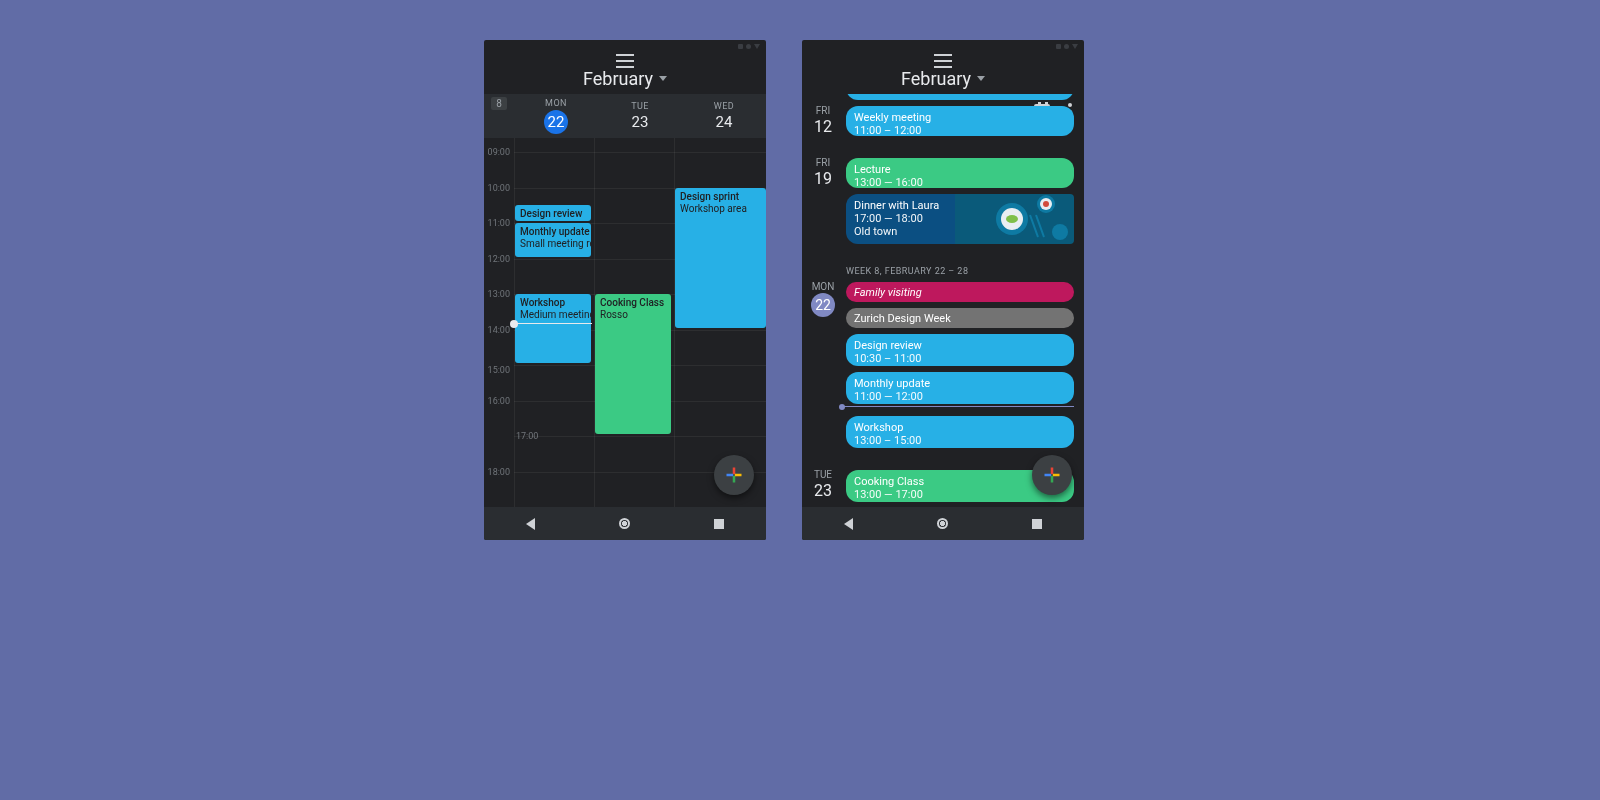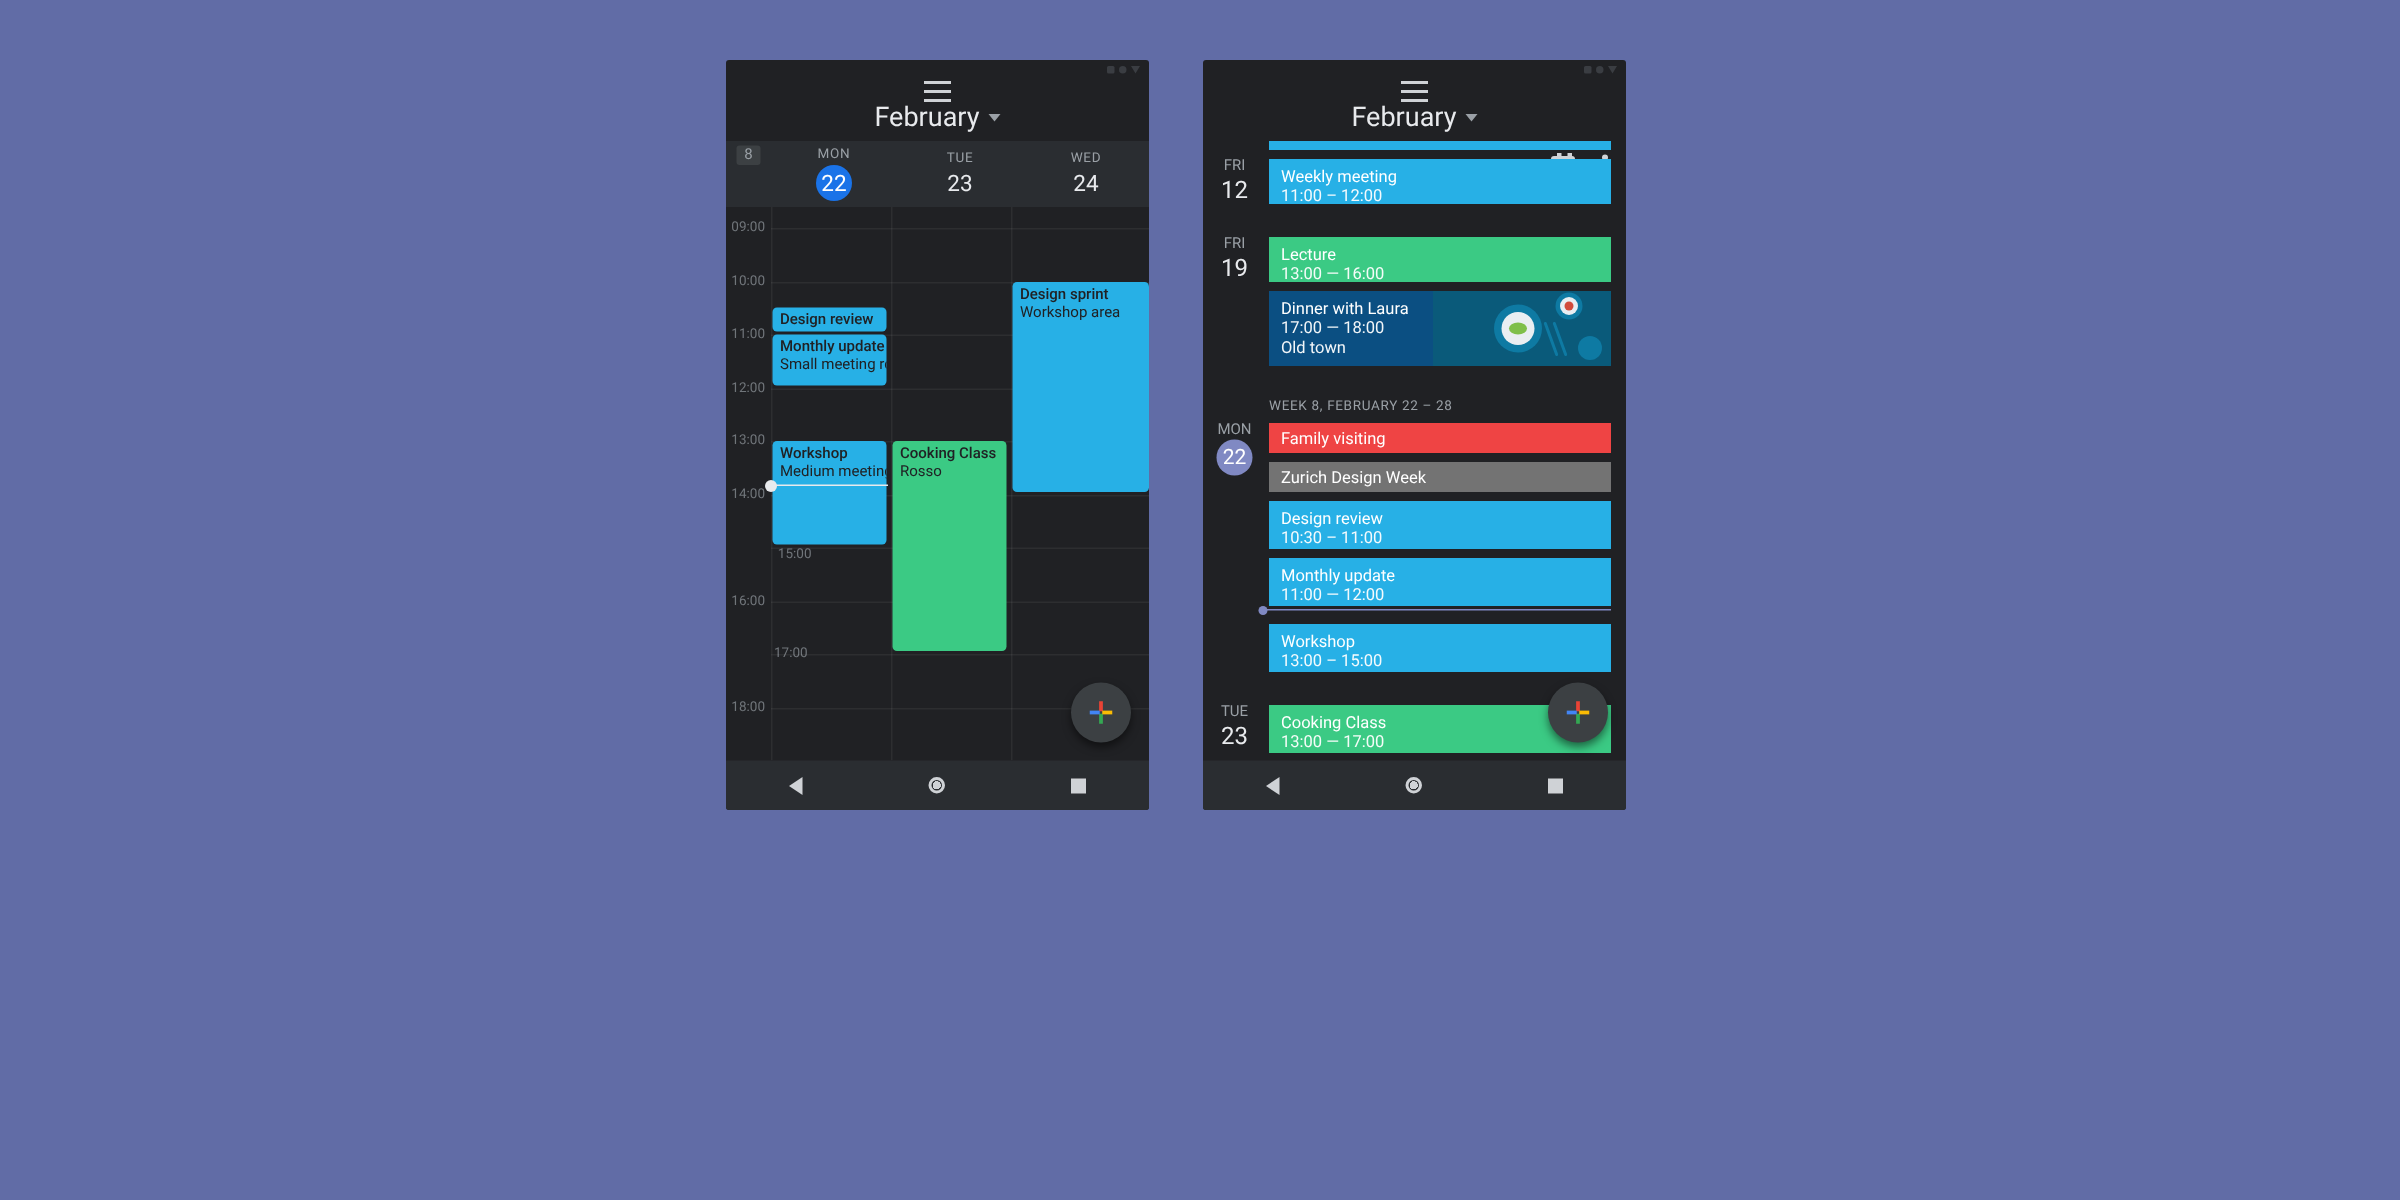--- a/index.html
+++ b/index.html
@@ -166,27 +166,27 @@
     position:absolute; left:0; width:42px; text-align:center;
   }
   .ag-date .dw { font-size:10px; color:#9aa0a6; }
   .ag-date .dn { font-size:16px; color:#e8eaed; margin-top:1px;}
   .ag-date.today .dn{
     background:#8089c3;color:#fff;width:24px;height:24px;border-radius:50%;
     margin:1px auto 0;display:flex;align-items:center;justify-content:center;font-size:14px;
   }
   .ag-card {
     position:absolute; left:44px; right:10px;
-    border-radius:0; padding:5px 8px;
+    border-radius:12px; padding:5px 8px;
     color:#fff; font-size:11px; line-height:13px;
   }
   .ag-card.blue  { background:#27b0e6; color:#fff;}
   .ag-card.green { background:#3bca84; color:#fff;}
   .ag-card.chip  { padding:4px 8px; }
-  .ag-card.chip.green { background:#ef4444; }
+  .ag-card.chip.green { background:#be185d;font-style:italic; }
   .ag-card.chip.blue  { background:#737373; }
   .ag-card.dinner {
     background:linear-gradient(90deg,#0b4f82 0%,#0b4f82 48%,#0a5a7a 48%,#0a5a7a 100%);
     color:#fff;
   }
   .ag-card .ln2{ opacity:.95;}
   .ag-card .ln3{ opacity:.95;}
   .wkhdr {
     position:absolute; left:44px; font-size:9px; letter-spacing:.05em; color:#9aa0a6;
   }
@@ -247,21 +247,21 @@
   </div>
 
   <div class="grid">
     <div class="timecol" id="timecolA">
         <div class="hour" style="top: 9.2px;">09:00</div>
         <div class="hour" style="top: 44.7px;">10:00</div>
         <div class="hour" style="top: 80.2px;">11:00</div>
         <div class="hour" style="top: 115.7px;">12:00</div>
         <div class="hour" style="top: 151.2px;">13:00</div>
         <div class="hour" style="top: 186.7px;">14:00</div>
-        <div class="hour" style="top: 227px; margin-left: 31px;">15:00</div>
+        <div class="hour" style="top: 227px;">15:00</div>
         <div class="hour" style="top: 257.7px;">16:00</div>
         <div class="hour" style="top: 293.2px; padding-left: 32px;">17:00</div>
         <div class="hour" style="top: 328.7px;">18:00</div>
       </div>
     <div class="gridlines" id="glinesA">
         <div class="hline" style="top: 14.2px;"></div>
         <div class="hline" style="top: 49.7px;"></div>
         <div class="hline" style="top: 85.2px;"></div>
         <div class="hline" style="top: 120.7px;"></div>
         <div class="hline" style="top: 156.2px;"></div>

